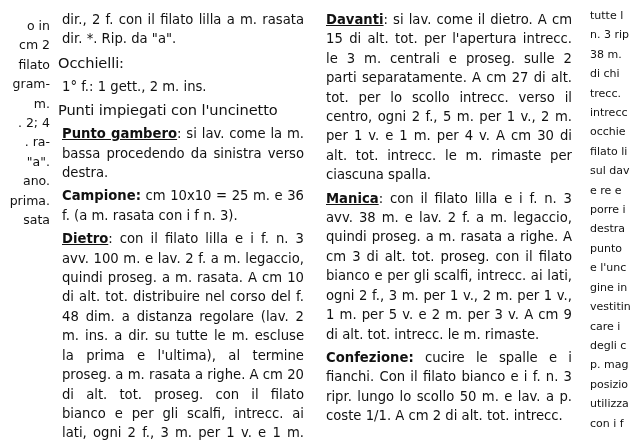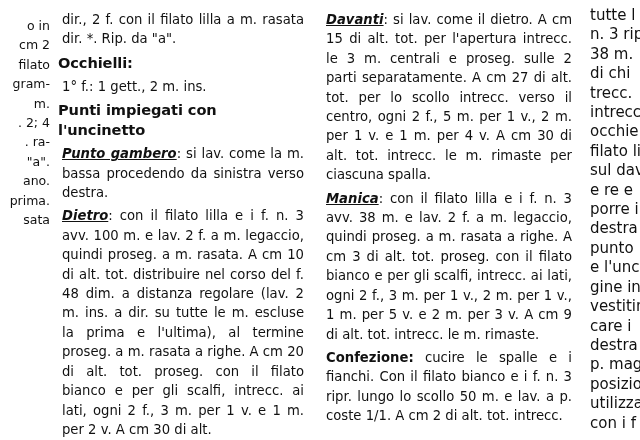--- a/index.html
+++ b/index.html
@@ -53,45 +53,44 @@
     padding: 0 8px 0 6px;
     overflow: hidden;
   }
   .col-right-cut {
     flex: 1 1 auto;
     box-sizing: border-box;
     padding: 0 2px 0 6px;
     overflow: hidden;
   }
   .col-right-cut .line {
-    font-size: 15px;
+    font-size: 11px;
     line-height: 19.4px;
     white-space: nowrap;
   }
   p.body {
     margin: 4px;
     font-size: 13.2px;
     line-height: 19.4px;
     text-align: justify;
     text-justify: inter-word;
     hyphens: none;
   }
   .heading {
     margin: 0;
     font-size: 14.6px;
     line-height: 20px;
-    font-weight: bold;
+    font-weight: normal;
     letter-spacing: -0.1px;
   }
   .runin {
     font-weight: bold;
   }
   .runin-u {
     text-decoration: underline;
-    font-style: italic;
   }
   .col-main p.body + p.body { margin-top: 0; }
 </style>
 </head>
 <body>
 
 <div class="page">
 
   <div class="col-cut">
     <div class="line">o in</div>
@@ -114,20 +113,23 @@
 
   <div class="col-main">
     <p class="body">dir., 2 f. con il filato lilla a m. rasata dir. *. Rip. da "a".</p>
     <h3 class="heading">Occhielli:</h3>
     <p class="body">1° f.: 1 gett., 2 m. ins.</p>
     <h3 class="heading">Punti impiegati con l'uncinetto</h3>
     <p class="body">
       <span class="runin runin-u">Punto gambero</span><span>: si lav. come la m. bassa procedendo da sinistra verso destra.</span>
     </p>
     <p class="body">
+      <span class="runin">Campione:</span><span> cm 10x10 = 25 m. e 36 f. (a m. rasata con i f n. 3).</span>
+    </p>
+    <p class="body">
       <span class="runin runin-u">Dietro</span><span>: con il filato lilla e i f. n. 3 avv. 100 m. e lav. 2 f. a m. legaccio, quindi proseg. a m. rasata. A cm 10 di alt. tot. distribuire nel corso del f. 48 dim. a distanza regolare (lav. 2 m. ins. a dir. su tutte le m. escluse la prima e l'ultima), al termine proseg. a m. rasata a righe. A cm 20 di alt. tot. proseg. con il filato bianco e per gli scalfi, intrecc. ai lati, ogni 2 f., 3 m. per 1 v. e 1 m. per 2 v. A cm 30 di alt.</span>
     </p>
   </div>
 
   <div class="col-main2">
     <p class="body">
       <span class="runin runin-u">Davanti</span><span>: si lav. come il dietro. A cm 15 di alt. tot. per l'apertura intrecc. le 3 m. centrali e proseg. sulle 2 parti separatamente. A cm 27 di alt. tot. per lo scollo intrecc. verso il centro, ogni 2 f., 5 m. per 1 v., 2 m. per 1 v. e 1 m. per 4 v. A cm 30 di alt. tot. intrecc. le m. rimaste per ciascuna spalla.</span>
     </p>
     <p class="body">
       <span class="runin runin-u">Manica</span><span>: con il filato lilla e i f. n. 3 avv. 38 m. e lav. 2 f. a m. legaccio, quindi proseg. a m. rasata a righe. A cm 3 di alt. tot. proseg. con il filato bianco e per gli scalfi, intrecc. ai lati, ogni 2 f., 3 m. per 1 v., 2 m. per 1 v., 1 m. per 5 v. e 2 m. per 3 v. A cm 9 di alt. tot. intrecc. le m. rimaste.</span>
@@ -148,20 +150,20 @@
     <div class="line">filato li</div>
     <div class="line">sul dav</div>
     <div class="line">e re e</div>
     <div class="line">porre i</div>
     <div class="line">destra</div>
     <div class="line">punto</div>
     <div class="line">e l'unc</div>
     <div class="line">gine in</div>
     <div class="line">vestitin</div>
     <div class="line">care i</div>
-    <div class="line">destra c</div>
+    <div class="line">degli c</div>
     <div class="line">p. mag</div>
     <div class="line">posizio</div>
     <div class="line">utilizza</div>
     <div class="line">con i f</div>
   </div>
 
 </div>
 
 </body></html>

